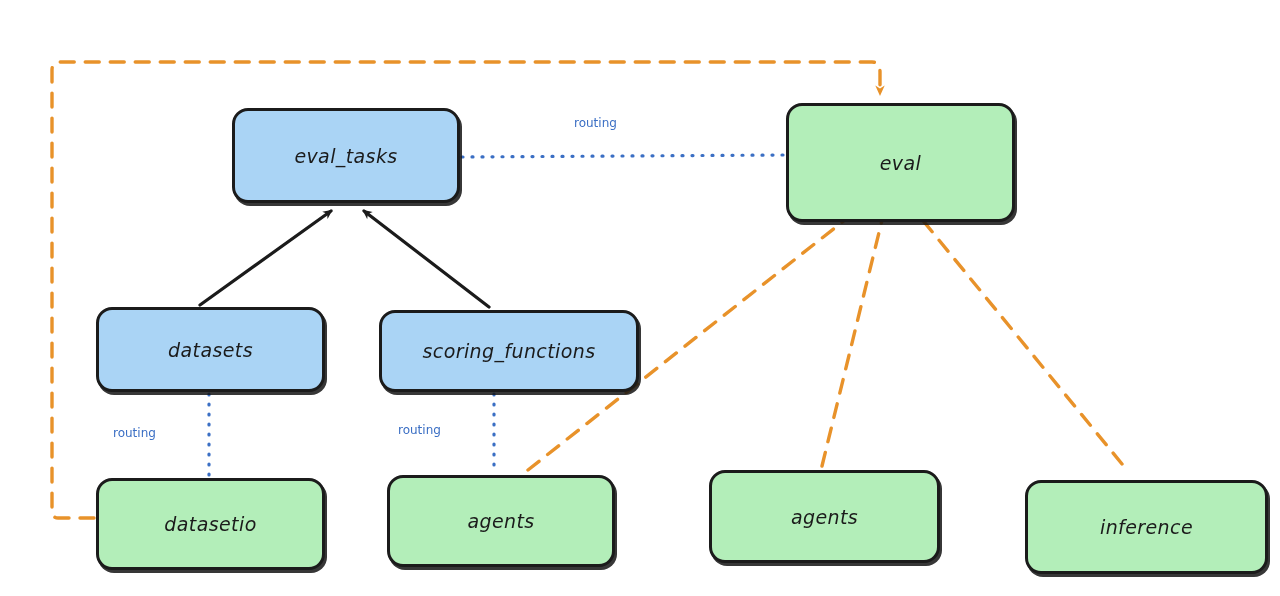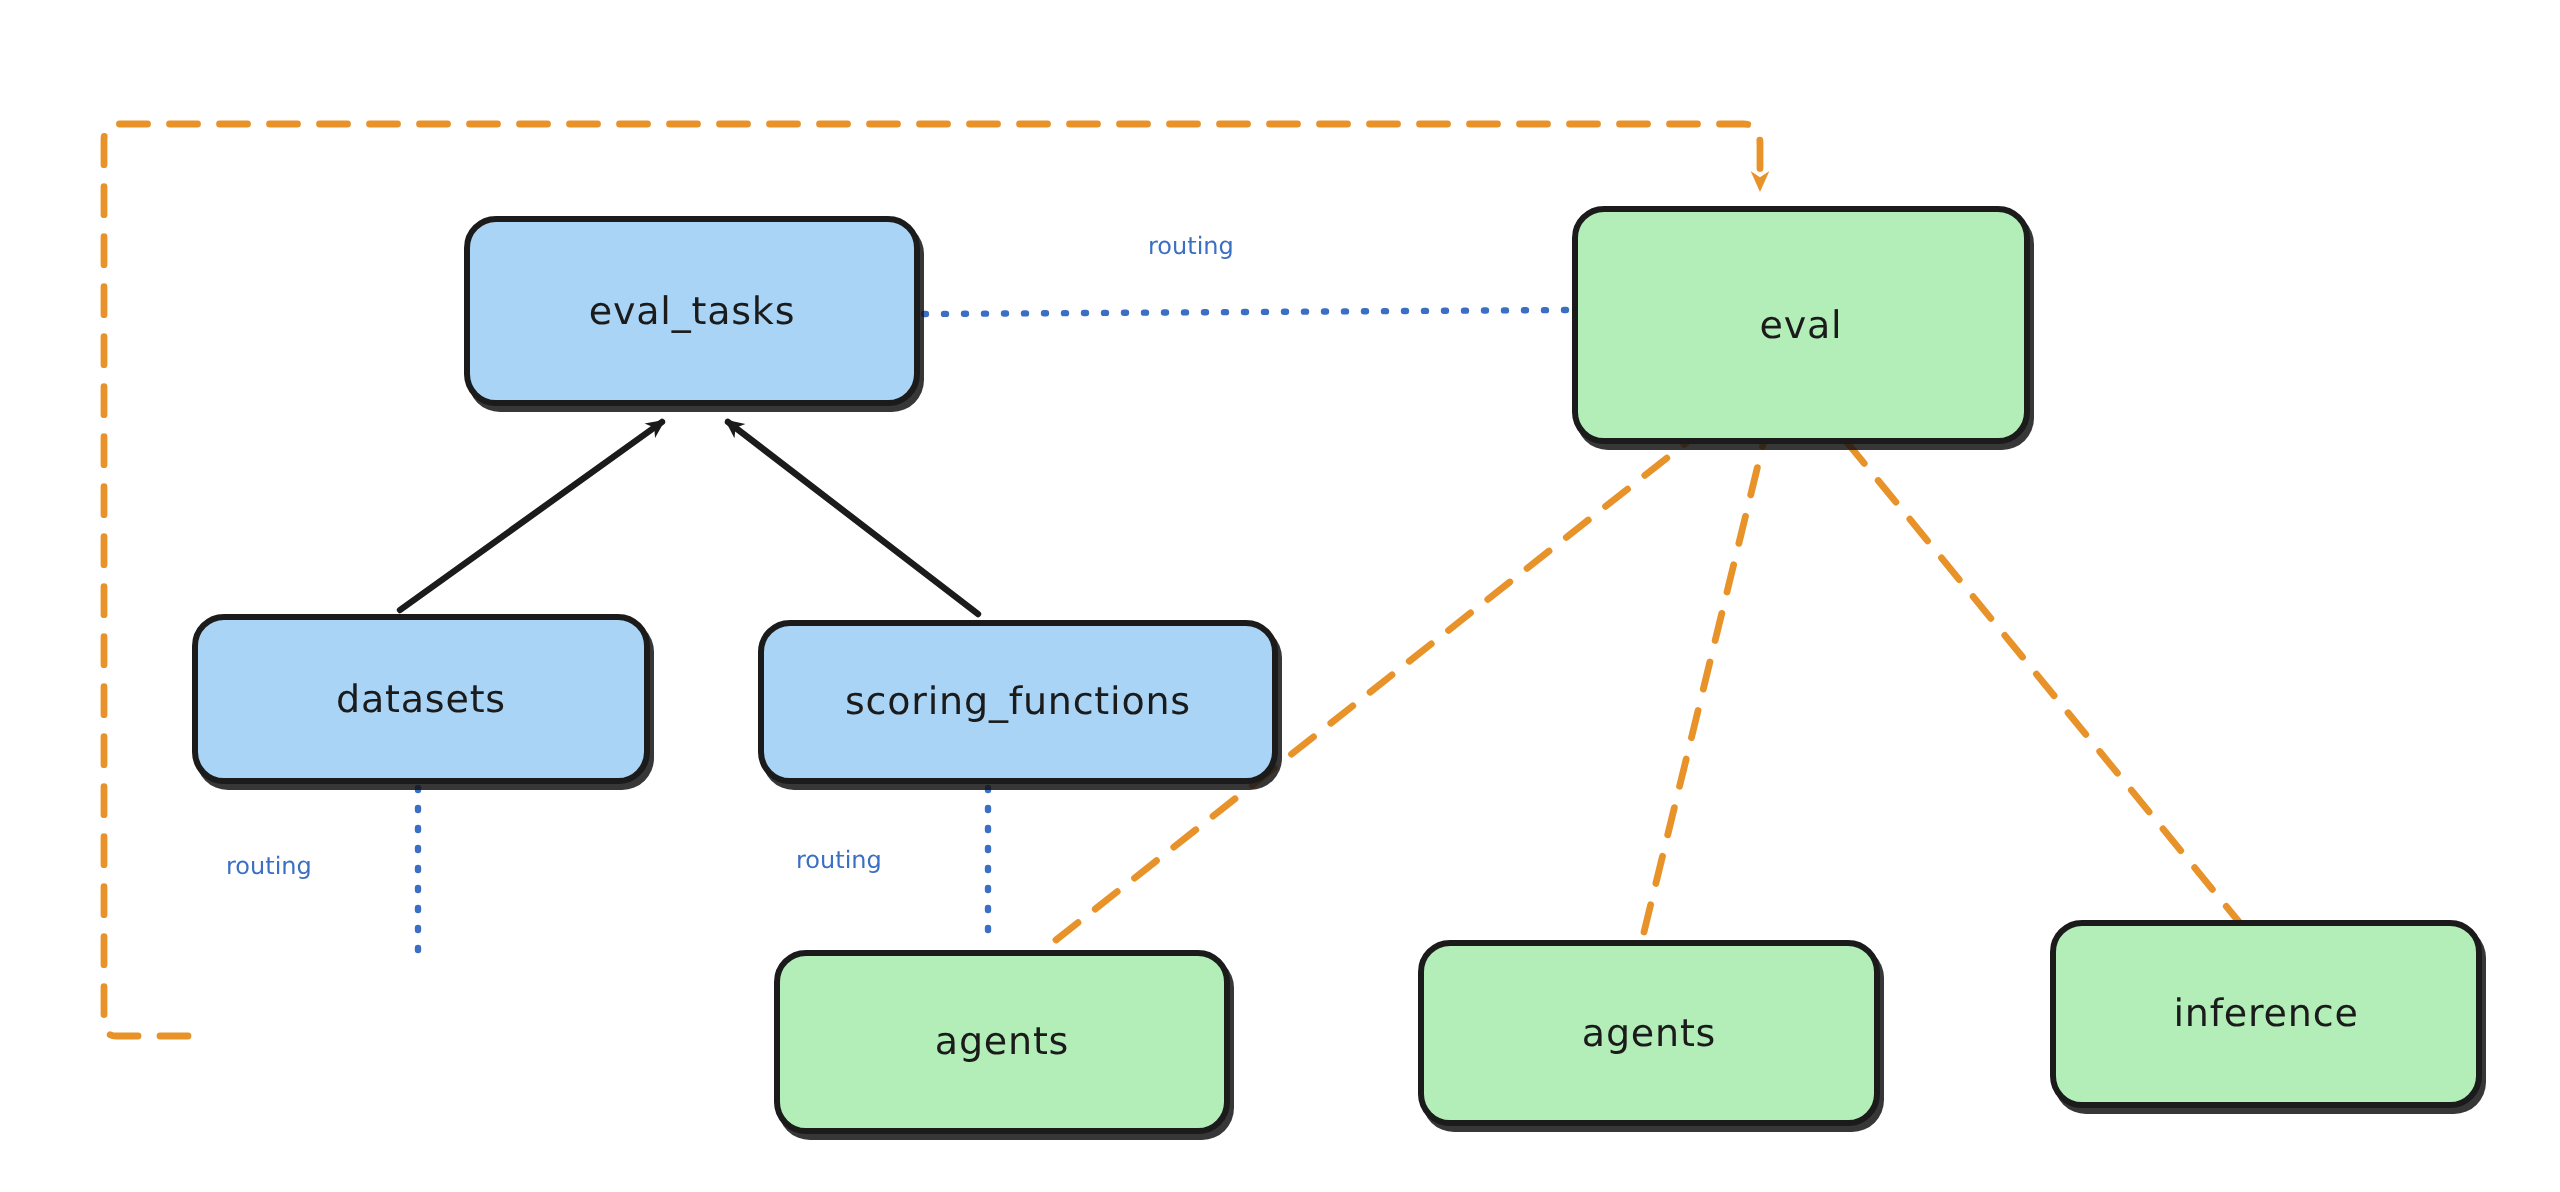--- a/index.html
+++ b/index.html
@@ -42,20 +42,21 @@
   .node.provider {
     background: #b3eeb9;
   }
   .node-label {
     font-family: "DejaVu Sans", sans-serif;
     font-size: 19px;
     color: #1b1b1b;
     letter-spacing: 0.4px;
     white-space: nowrap;
     user-select: none;
+    font-style: italic;
   }
   .edge-label {
     position: absolute;
     font-family: "DejaVu Sans", sans-serif;
     font-size: 12px;
     color: #3b6fc4;
     white-space: nowrap;
     user-select: none;
   }
 </style>
@@ -103,30 +104,33 @@
   </div>
 
   <div class="node api" id="node-datasets" style="left: 96px; top: 307px; width: 229px; height: 85px;">
     <span class="node-label">datasets</span>
   </div>
 
   <div class="node api" id="node-scoring_functions" style="left: 379px; top: 310px; width: 260px; height: 82px;">
     <span class="node-label">scoring_functions</span>
   </div>
 
+  <div class="node provider" id="node-datasetio" style="left: 96px; top: 478px; width: 229px; height: 92px;">
+    <span class="node-label">datasetio</span>
+  </div>
 
   <div class="node provider" id="node-scoring" style="left: 387px; top: 475px; width: 228px; height: 92px;">
     <span class="node-label">agents</span>
   </div>
 
   <div class="node provider" id="node-agents" style="left: 709px; top: 470px; width: 231px; height: 93px; align-items: center;">
     <span class="node-label">agents</span>
   </div>
 
-  <div class="node provider" id="node-inference" style="left: 1025px; top: 460px; width: 216px; height: 94px;">
+  <div class="node provider" id="node-inference" style="left: 1025px; top: 480px; width: 243px; height: 94px;">
     <span class="node-label">inference</span>
   </div>
 
   <div class="edge-label" id="label-eval_tasks-eval" style="left: 574px; top: 116px; color: rgb(59, 111, 196);">routing</div>
 
   <div class="edge-label" id="label-datasets-datasetio" style="left: 113px; top: 426px; color: rgb(59, 111, 196);">routing</div>
 
   <div class="edge-label" id="label-scoring_functions-scoring" style="left: 398px; top: 423px; color: rgb(59, 111, 196);">routing</div>
 
 </div>

